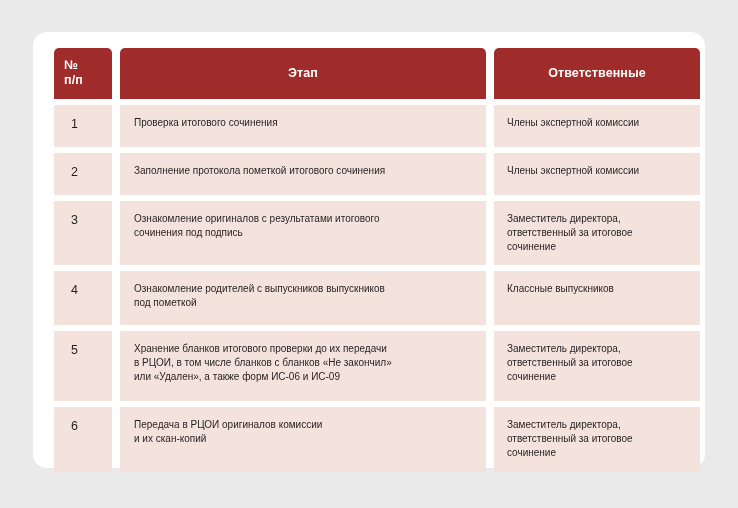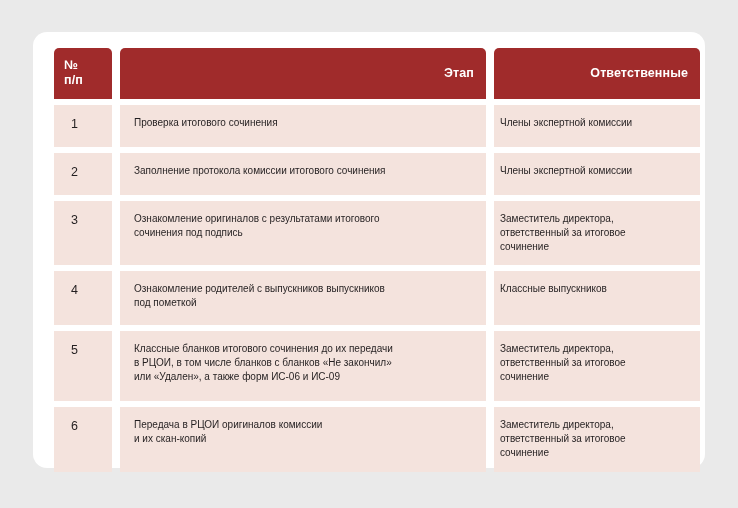--- a/index.html
+++ b/index.html
@@ -55,21 +55,20 @@
     color: #ffffff;
     font-size: 12.5px;
     font-weight: bold;
     line-height: 1.22;
     padding: 10px 12px;
     height: 44px;
     vertical-align: middle;
     border-radius: 5px 5px 0 0;
     box-sizing: border-box;
     letter-spacing: 0.1px;
-    text-align: right;
   }
   .hdr.num {
     text-align: left;
     padding-left: 10px;
   }
 
   
   .cell {
     background: #f4e3dd;
     color: #231f20;
@@ -79,21 +78,21 @@
     vertical-align: top;
     box-sizing: border-box;
   }
   .cell.num {
     text-align: left;
     padding-left: 17px;
     color: #231f20;
     font-size: 12.5px;
   }
   .cell.stage { padding-left: 14px; }
-  .cell.resp  { padding-left: 6px; }
+  .cell.resp  { padding-left: 13px; }
 
   
   tr.r1 .cell { height: 42px; }
   tr.r2 .cell { height: 42px; }
   tr.r3 .cell { height: 62px; }
   tr.r4 .cell { height: 54px; }
   tr.r5 .cell { height: 70px; }
   tr.r6 .cell { height: 62px; }
 
   .nowrapline { display: block; }
@@ -131,21 +130,21 @@
             <span class="nowrapline">Проверка итогового сочинения</span>
           </td>
           <td class="cell resp">
             <span class="nowrapline">Члены экспертной комиссии</span>
           </td>
         </tr>
 
         <tr class="r2">
           <td class="cell num">2</td>
           <td class="cell stage">
-            <span class="nowrapline">Заполнение протокола комиссии итогового сочинения</span>
+            <span class="nowrapline">Заполнение протокола пометкой итогового сочинения</span>
           </td>
           <td class="cell resp">
             <span class="nowrapline">Члены экспертной комиссии</span>
           </td>
         </tr>
 
         <tr class="r3">
           <td class="cell num">3</td>
           <td class="cell stage">
             <span class="nowrapline">Ознакомление оригиналов с результатами итогового</span>
@@ -165,21 +164,21 @@
             <span class="nowrapline">под пометкой</span>
           </td>
           <td class="cell resp">
             <span class="nowrapline">Классные выпускников</span>
           </td>
         </tr>
 
         <tr class="r5">
           <td class="cell num">5</td>
           <td class="cell stage">
-            <span class="nowrapline">Классные бланков итогового сочинения до их передачи</span>
+            <span class="nowrapline">Хранение бланков итогового проверки до их передачи</span>
             <span class="nowrapline">в РЦОИ, в том числе бланков с бланков «Не закончил»</span>
             <span class="nowrapline">или «Удален», а также форм ИС-06 и ИС-09</span>
           </td>
           <td class="cell resp">
             <span class="nowrapline">Заместитель директора,</span>
             <span class="nowrapline">ответственный за итоговое</span>
             <span class="nowrapline">сочинение</span>
           </td>
         </tr>
 

